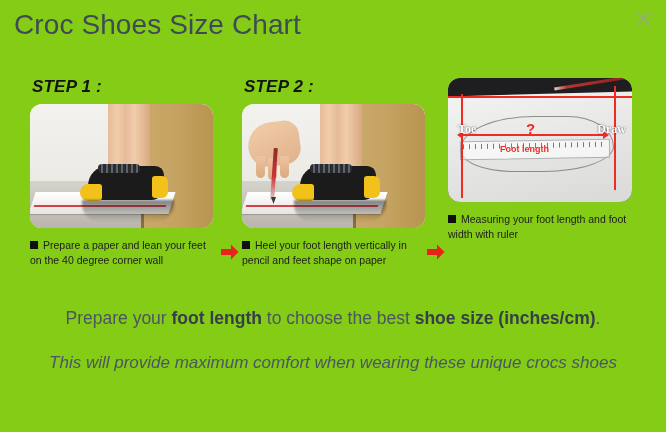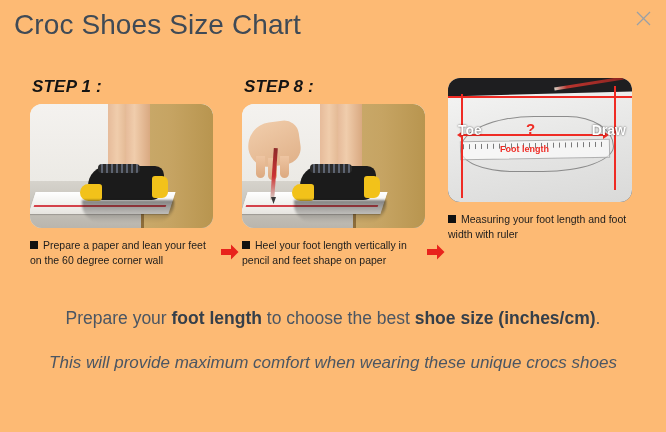--- a/index.html
+++ b/index.html
@@ -13,21 +13,21 @@
     position: relative;
     overflow: hidden;
     font-family: "Liberation Sans", sans-serif;
     -webkit-font-smoothing: antialiased;
   }
 
   
   .modal {
     position: absolute;
     inset: 0;
-    background: #fdba74;
+    background: #84cc16;
   }
 
   .modal-title {
     position: absolute;
     left: 14px;
     top: 9px;
     font-size: 28px;
     font-weight: 400;
     color: #3f4a56;
     letter-spacing: 0.1px;
@@ -324,25 +324,26 @@
     top: -3px;
     width: 0; height: 0;
     border-top: 4px solid transparent;
     border-bottom: 4px solid transparent;
   }
   .p3-measure::before { left: -5px; border-right: 6px solid #ef2b24; }
   .p3-measure::after  { right: -5px; border-left: 6px solid #ef2b24; }
 
   .p3-label {
     position: absolute;
-    font-size: 14px;
+    font-size: 12px;
     font-weight: 700;
     color: #ffffff;
     text-shadow: 0 0 2px rgba(0,0,0,.7);
     white-space: nowrap;
+    font-family: Liberation Serif, serif;
   }
   .p3-toe  { left: 10px; top: 44px; }
   .p3-heel { right: 6px; top: 44px; }
   .p3-q {
     position: absolute;
     left: 78px;
     top: 42px;
     font-size: 15px;
     font-weight: 700;
     color: #ef2b24;
@@ -423,34 +424,34 @@
         <div class="paper-line"></div>
         <div class="leg"></div>
         <div class="leg l2"></div>
         <div class="sock"></div>
         <div class="sock-cuff"></div>
         <div class="toe-yellow"></div>
         <div class="heel-yellow"></div>
         <div class="reflection"></div>
       </div>
       <div class="caption">
-        <span class="bullet"></span><span>Prepare a paper and lean your feet on the 60 degree corner wall</span>
+        <span class="bullet"></span><span>Prepare a paper and lean your feet on the 40 degree corner wall</span>
       </div>
     </div>
 
     <div class="arrow arrow-1">
       <span>
         <svg width="18" height="16" viewBox="0 0 18 16">
           <path d="M0 5 L10 5 L10 0.5 L17.5 8 L10 15.5 L10 11 L0 11 Z" fill="#e8231c"></path>
         </svg>
       </span>
     </div>
 
     <div class="step step-2">
-      <div class="step-label">STEP 8 :</div>
+      <div class="step-label">STEP 2 :</div>
       <div class="photo">
         <div class="bg-wall"></div>
         <div class="floor"></div>
         <div class="cardboard right">
           <div class="cardboard-edge"></div>
         </div>
         <div class="paper-sheet"></div>
         <div class="paper-line"></div>
         <div class="leg"></div>
         <div class="leg l2"></div>

